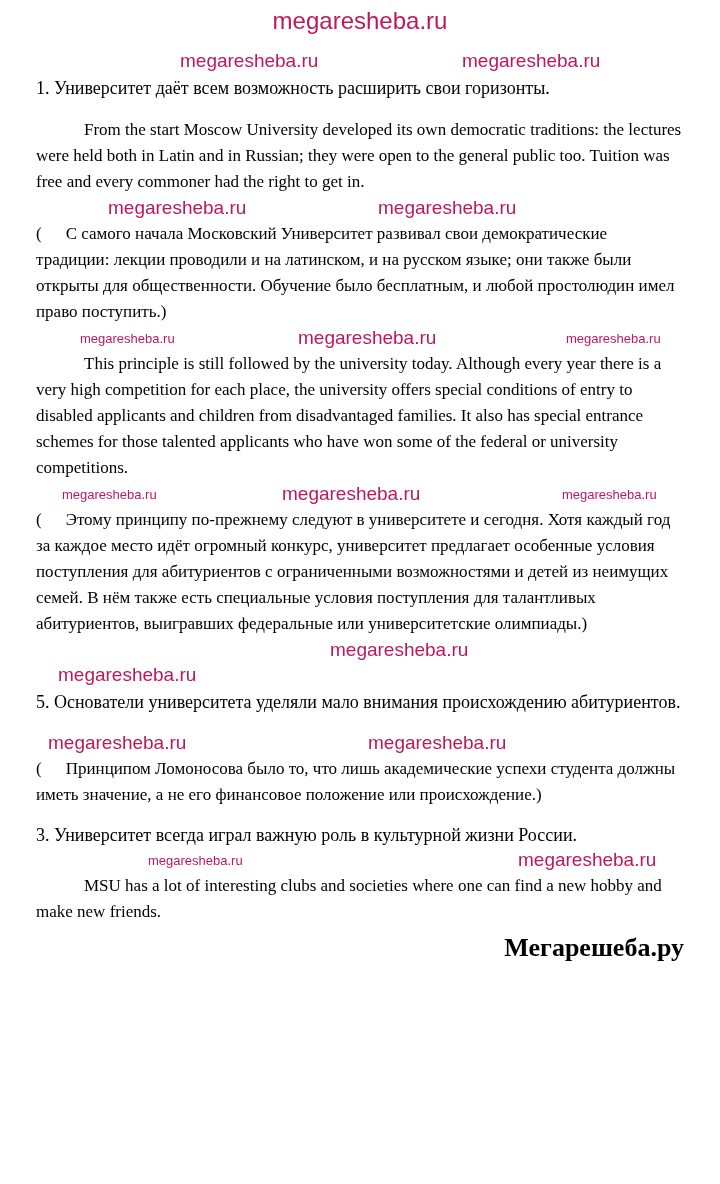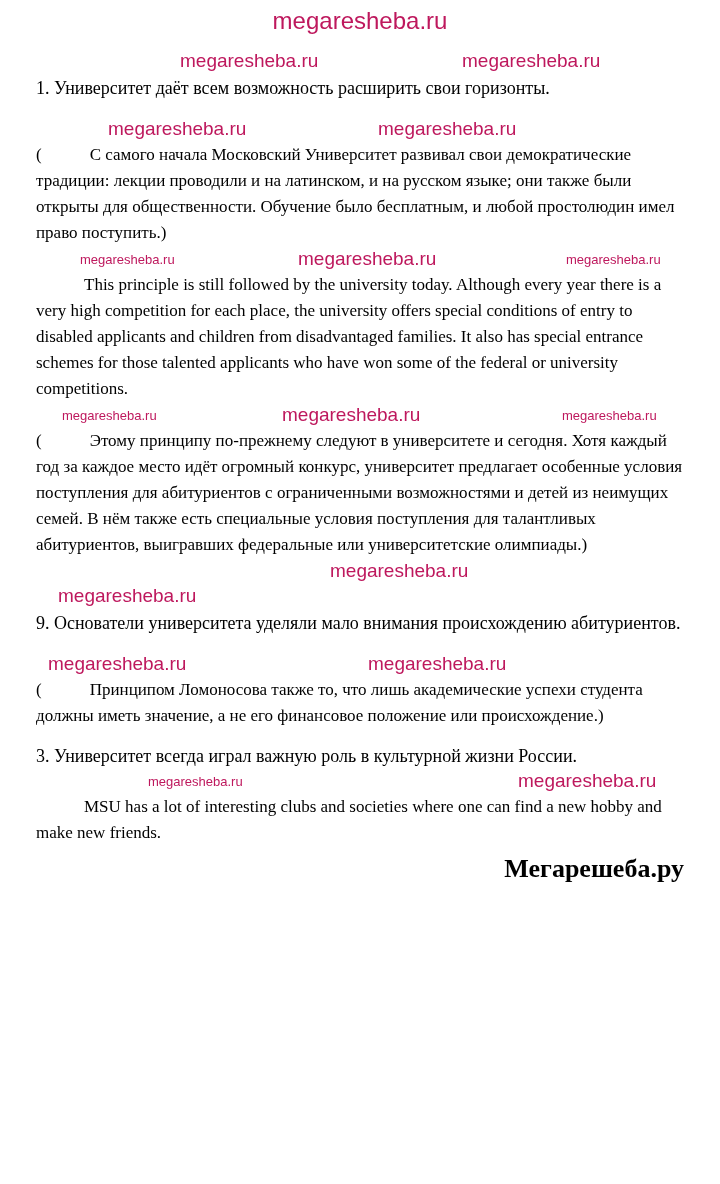--- a/index.html
+++ b/index.html
@@ -22,21 +22,21 @@
   
   .intro {
     font-weight: bold; font-size: 17.5px; line-height: 27px;
     margin-bottom: 2px;
   }
   .stmt { font-size: 18px; line-height: 26px; margin: 1px 0 16px 0; }
   .stmt-tight { margin-bottom: 0; }
   .stmt-gap-top { margin-top: 14px; }
   .para { font-size: 17px; line-height: 26px; margin-bottom: 1px; }
   .para-eng { text-indent: 48px; }
-  .para-rus .rus-body { margin-left: 48px; }
+  .para-rus .rus-body { margin-left: 24px; }
 
   .footer-title {
     text-align: right; font-weight: bold; font-size: 26px;
     font-family: "Liberation Serif", serif; margin-top: 8px;
   }
 </style>
 </head>
 <body>
 
 <div class="page">
@@ -44,20 +44,21 @@
   <span class="wm wm-top">megaresheba.ru</span>
 
 
   <div class="wm-row">
     <span class="wm wm-lg" style="left:144px">megaresheba.ru</span>
     <span class="wm wm-lg" style="left:426px">megaresheba.ru</span>
   </div>
 
   <p class="stmt">1. Университет даёт всем возможность расширить свои горизонты.</p>
 
+  <p class="para para-eng">From the start Moscow University developed its own democratic traditions: the lectures were held both in Latin and in Russian; they were open to the general public too. Tuition was free and every commoner had the right to get in.</p>
 
   <div class="wm-row">
     <span class="wm wm-lg" style="left:72px">megaresheba.ru</span>
     <span class="wm wm-lg" style="left:342px">megaresheba.ru</span>
   </div>
 
   <p class="para para-rus"><span>(</span><span class="rus-body">С самого начала Московский Университет развивал свои демократические традиции: лекции проводили и на латинском, и на русском языке; они также были открыты для общественности. Обучение было бесплатным, и любой простолюдин имел право поступить.)</span></p>
 
   <div class="wm-row">
     <span class="wm wm-sm" style="left:44px; top:5px">megaresheba.ru</span>
@@ -76,29 +77,29 @@
   <p class="para para-rus"><span>(</span><span class="rus-body">Этому принципу по-прежнему следуют в университете и сегодня. Хотя каждый год за каждое место идёт огромный конкурс, университет предлагает особенные условия поступления для абитуриентов с ограниченными возможностями и детей из неимущих семей. В нём также есть специальные условия поступления для талантливых абитуриентов, выигравших федеральные или университетские олимпиады.)</span></p>
 
   <div class="wm-row">
     <span class="wm wm-lg" style="left:294px">megaresheba.ru</span>
   </div>
 
   <div class="wm-row">
     <span class="wm wm-lg" style="left:22px">megaresheba.ru</span>
   </div>
 
-  <p class="stmt">9. Основатели университета уделяли мало внимания происхождению абитуриентов.</p>
+  <p class="stmt">5. Основатели университета уделяли мало внимания происхождению абитуриентов.</p>
 
 
   <div class="wm-row">
     <span class="wm wm-lg" style="left:12px">megaresheba.ru</span>
     <span class="wm wm-lg" style="left:332px">megaresheba.ru</span>
   </div>
 
-  <p class="para para-rus"><span>(</span><span class="rus-body">Принципом Ломоносова также то, что лишь академические успехи студента должны иметь значение, а не его финансовое положение или происхождение.)</span></p>
+  <p class="para para-rus"><span>(</span><span class="rus-body">Принципом Ломоносова было то, что лишь академические успехи студента должны иметь значение, а не его финансовое положение или происхождение.)</span></p>
 
   <p class="stmt stmt-tight stmt-gap-top">3. Университет всегда играл важную роль в культурной жизни России.</p>
 
   <div class="wm-row">
     <span class="wm wm-sm" style="left:112px; top:5px">megaresheba.ru</span>
     <span class="wm wm-lg" style="left:482px">megaresheba.ru</span>
   </div>
 
   <p class="para para-eng">MSU has a lot of interesting clubs and societies where one can find a new hobby and make new friends.</p>
 

